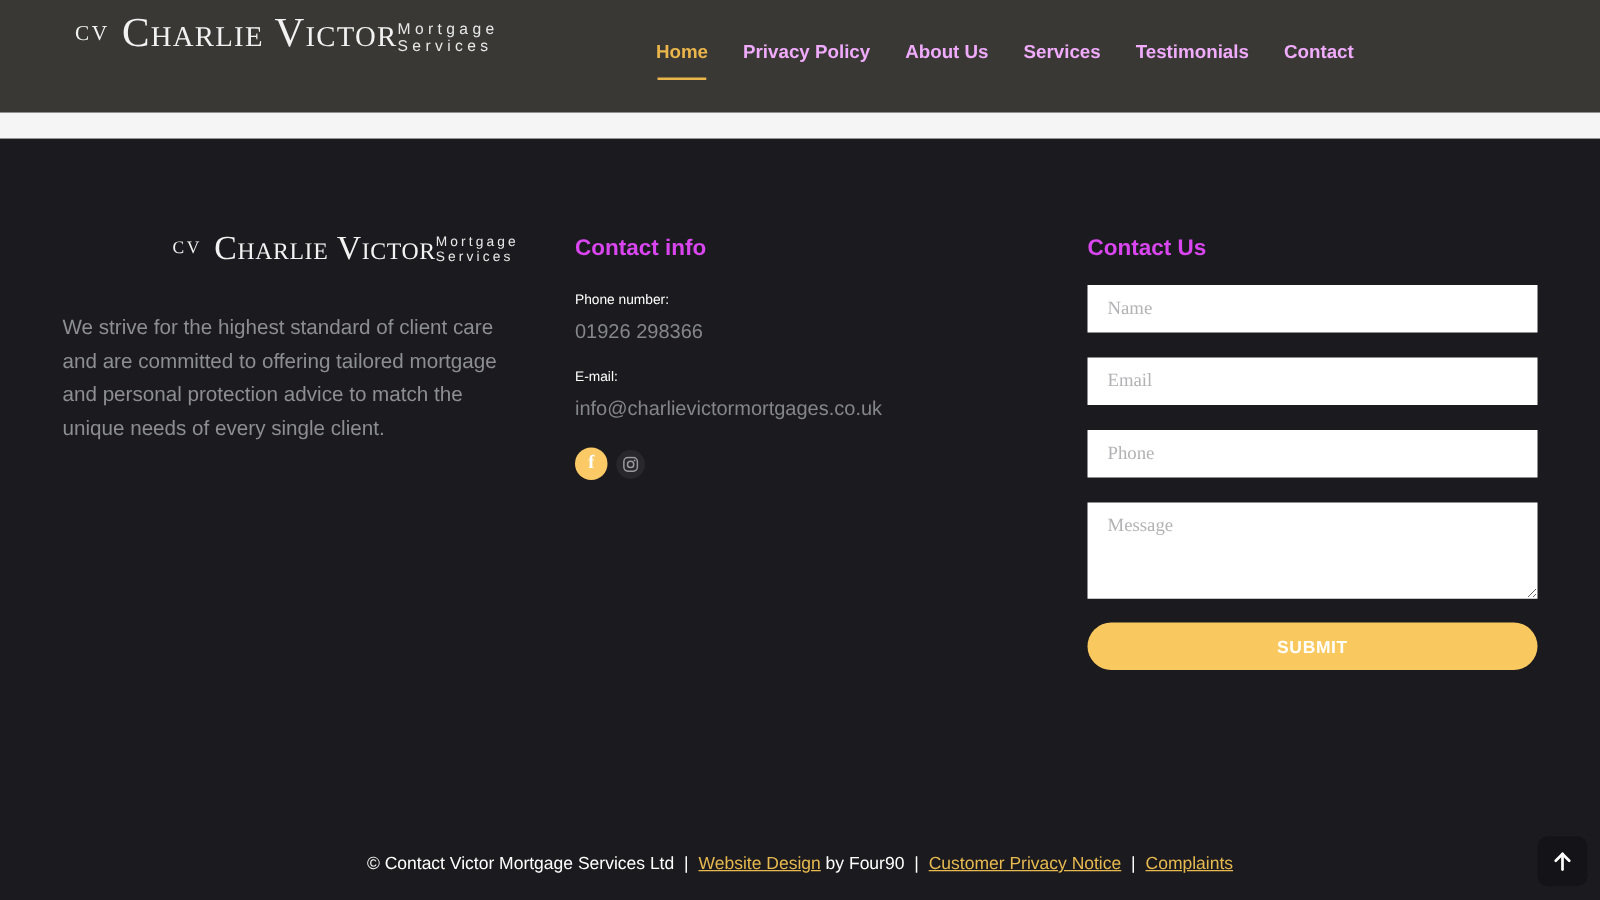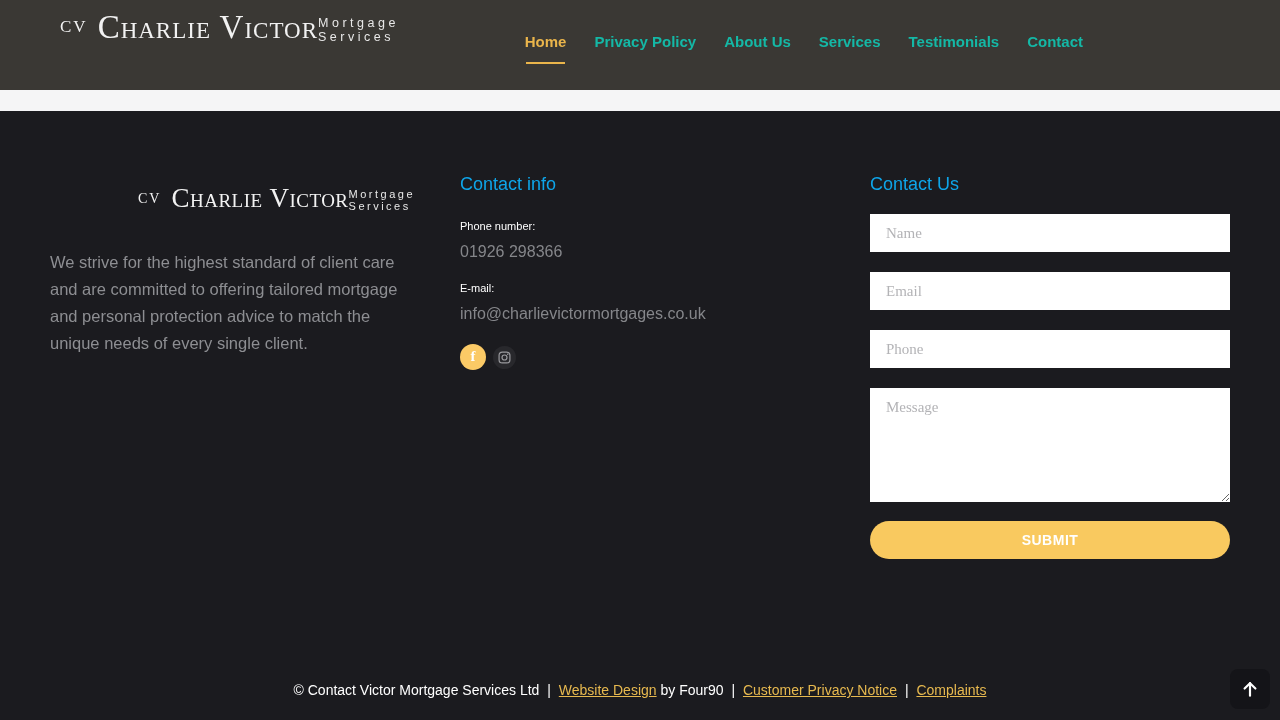--- a/index.html
+++ b/index.html
@@ -33,21 +33,21 @@
   .logo-tagline {
     color:#e8e8e8; text-transform:none;
     font-size:12.5px; letter-spacing:3.5px; margin-top:5px;
   }
 
   .main-nav {
     position:absolute; top:0; right:197px; height:83px;
     display:flex; align-items:center; gap:28px;
   }
   .nav-link {
-    position:relative; color:#14b8a6; text-decoration:none;
+    position:relative; color:#f0abfc; text-decoration:none;
     font-size:15px; font-weight:bold; cursor:pointer; white-space:nowrap;
   }
   .nav-link.active { color:#eab54b; }
   .nav-link.active::after {
     content:""; position:absolute; left:1px; right:1px; bottom:-14px;
     height:2.5px; background:#eab54b;
   }
 
   
   .light-strip {
@@ -68,21 +68,21 @@
   .logo-footer .logo-initials { font-size:14px; }
   .logo-footer .logo-name { font-size:27px; letter-spacing:0.5px; }
   .logo-footer .logo-tagline { font-size:11px; letter-spacing:2.5px; margin-top:3px; }
   .about-text {
     margin-top:35px; color:#8d8e92; font-size:16.5px;
     line-height:27px; text-align:left;
   }
 
   
   .col-info { position:absolute; left:460px; top:63px; width:340px; }
-  .footer-heading { color:#0ea5e9; font-size:18px; font-weight:normal; }
+  .footer-heading { color:#d946ef; font-size:18px; font-weight:bold;margin-top:14px; }
   .info-label { color:#ffffff; font-size:11px; }
   .info-value { color:#85868a; font-size:16px; }
   .lbl-phone { margin-top:25px; }
   .val-phone { margin-top:11px; }
   .lbl-email { margin-top:21px; }
   .val-email { margin-top:11px; }
   .social-row { margin-top:21px; display:flex; align-items:center; gap:7px; }
   .social-btn {
     border-radius:50%; display:flex; align-items:center; justify-content:center;
     cursor:pointer;
@@ -97,21 +97,21 @@
   
   .col-form { position:absolute; left:870px; top:63px; width:360px; }
   .col-form .footer-heading { margin-bottom:19px; }
   .form-input, .form-textarea {
     width:100%; background:#ffffff; border:none; outline:none;
     font-family:Liberation Serif, serif;
     font-size:15px; color:#be185d; padding:0 16px; display:block;
   }
   .form-input { height:38px; margin-bottom:20px; }
   .form-textarea {
-    height:114px; margin-bottom:19px; padding-top:11px; resize:vertical;
+    height:77px; margin-bottom:19px; padding-top:11px; resize:vertical;
   }
   .form-input::placeholder, .form-textarea::placeholder { color:#b3b3b6; }
   .submit-btn {
     width:100%; height:38px; border:none; border-radius:19px;
     background:#f9c95f; color:#ffffff; font-weight:bold; font-size:14px;
     letter-spacing:0.5px; cursor:pointer;
     font-family:"Liberation Sans", sans-serif;
   }
 
   

